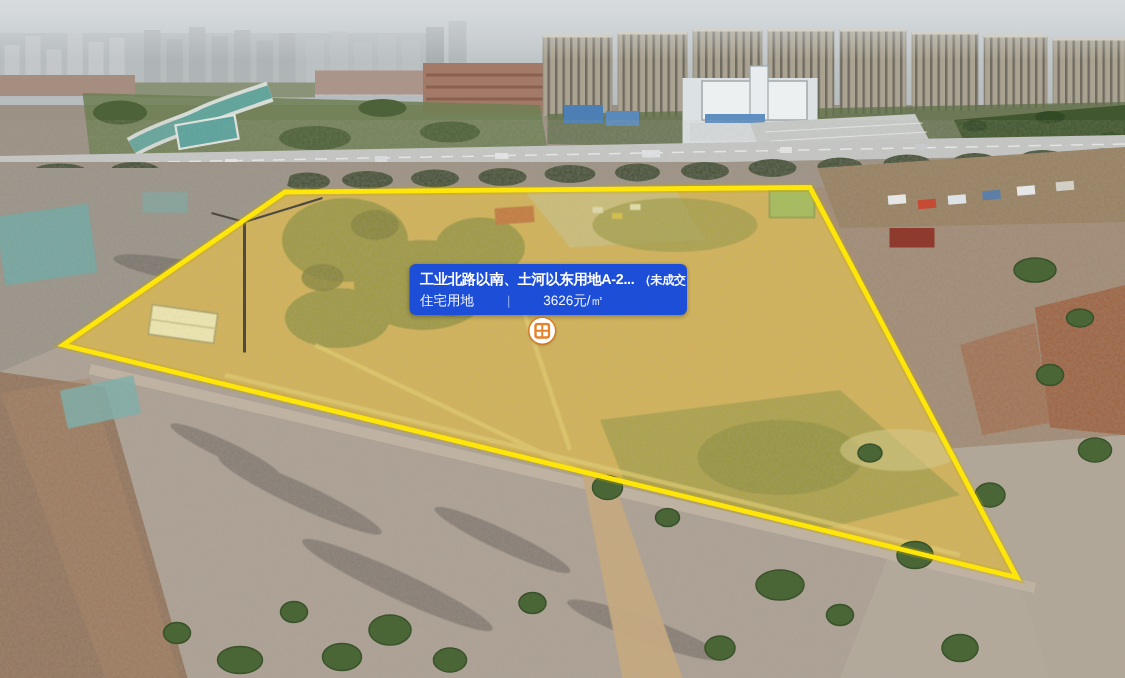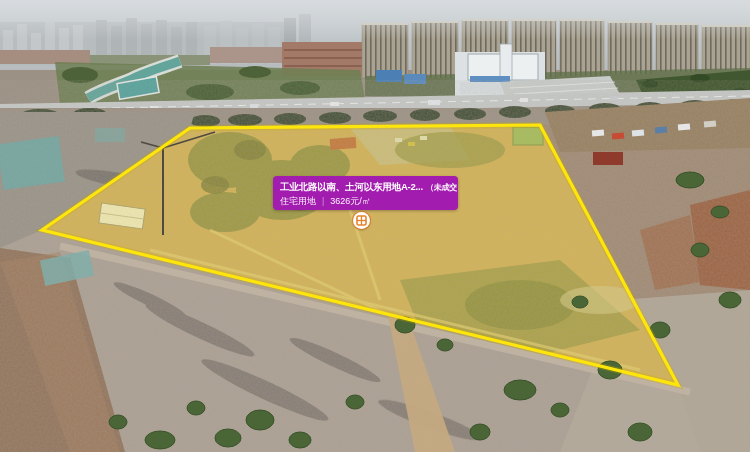--- a/index.html
+++ b/index.html
@@ -2,26 +2,26 @@
 <html><head>
 <meta charset="utf-8">
 <style>
   html,body{margin:0;padding:0;background:#222;}
   .stage{position:relative;width:750px;height:452px;overflow:hidden;
          font-family:"Liberation Sans",sans-serif;background:#9b9184;}
   .stage svg{position:absolute;left:0;top:0;display:block;}
 
   
   .parcel-card{position:absolute;left:273px;top:176px;width:185px;height:34px;
-    box-sizing:border-box;padding:4px 7px 17px;background:#a21caf;border-radius:4px;
+    box-sizing:border-box;padding:4px 7px 17px;background:#1d4ed8;border-radius:4px;
     color:#fff;box-shadow:0 1px 3px rgba(0,0,0,.28);cursor:pointer;overflow:hidden;}
   .card-line1{display:flex;align-items:baseline;gap:3px;white-space:nowrap;
     font-weight:bold;font-size:9.5px;line-height:13px;letter-spacing:-.2px;}
   .card-status{font-size:8px;font-weight:600;opacity:.95;flex:0 0 auto;}
-  .card-line2{display:flex;align-items:center;gap:6px;white-space:nowrap;
+  .card-line2{display:flex;align-items:center;gap:22px;white-space:nowrap;
     font-size:9px;line-height:12px;opacity:.95;margin-top:1px;}
   .card-sep{opacity:.55;font-size:8.5px;}
 
   
   .map-marker{position:absolute;left:353px;top:212px;width:17px;height:17px;
     border-radius:50%;background:#fff;display:flex;align-items:center;justify-content:center;
     box-shadow:0 0 0 1px rgba(216,120,30,.9),0 1px 2px rgba(0,0,0,.35);cursor:pointer;}
   .map-marker svg{position:static;}
 </style>
 </head>

